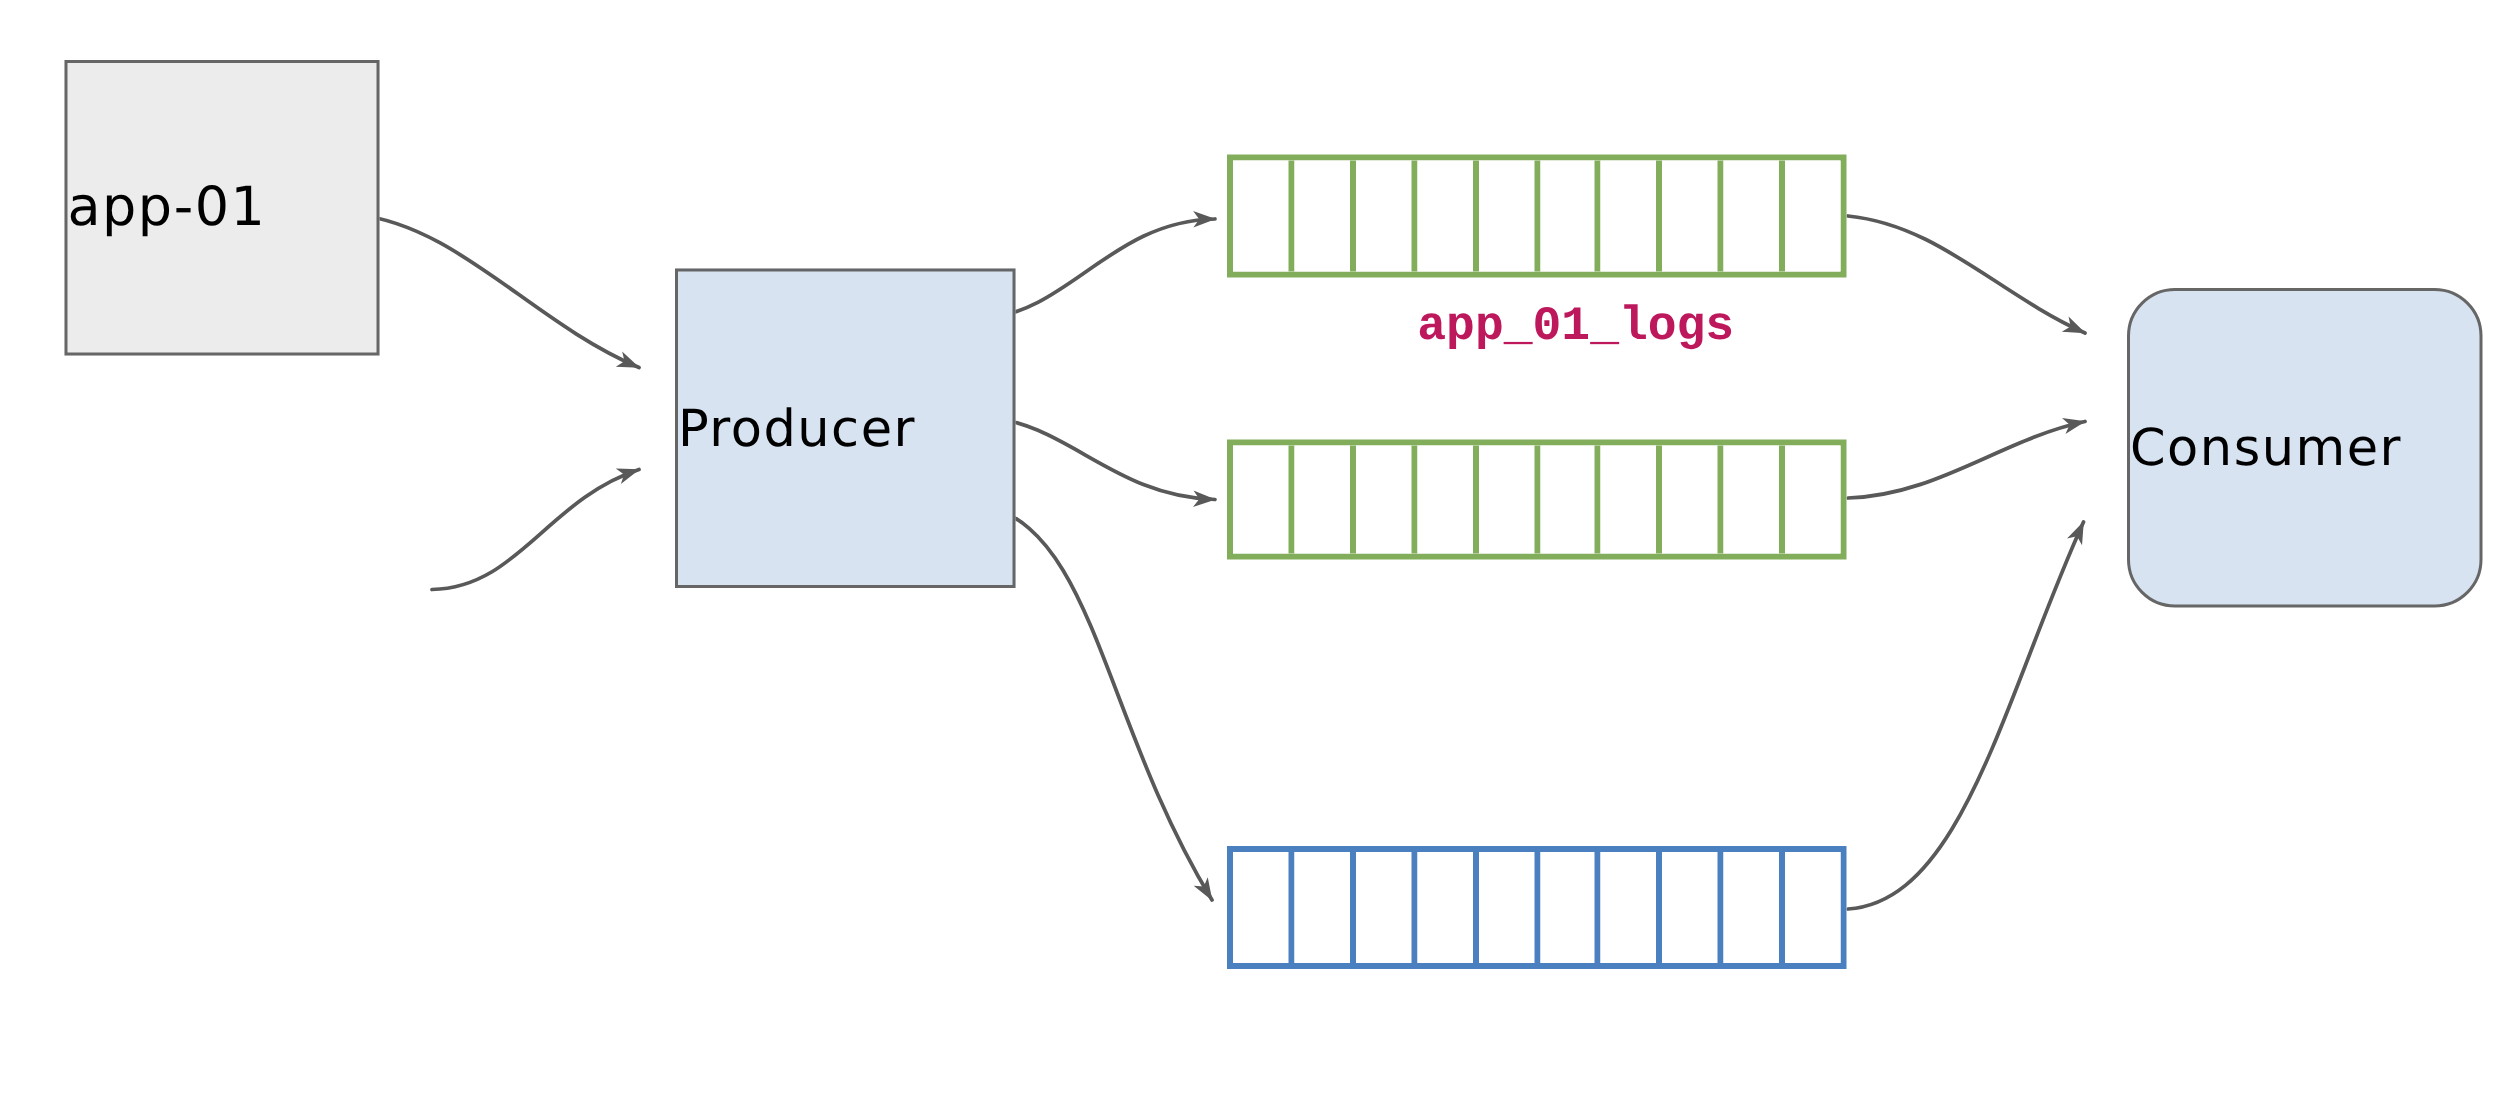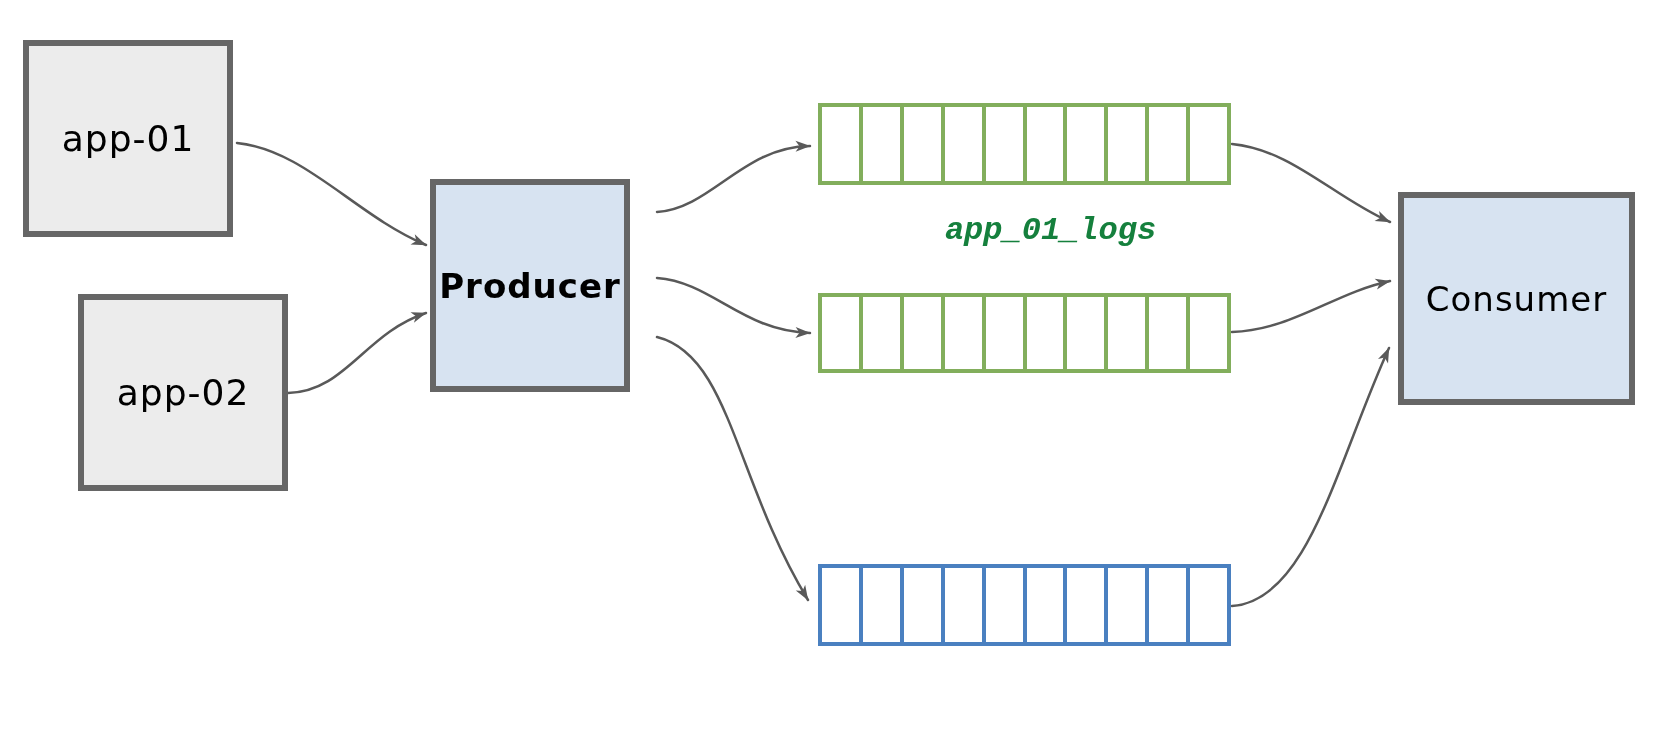--- a/index.html
+++ b/index.html
@@ -1,20 +1,20 @@
 <!DOCTYPE html>
 <html><head>
 <meta charset="utf-8">
 <style>
   html,body{margin:0;padding:0;background:#fff;}
   .canvas{position:relative;width:1668px;height:740px;background:#fff;overflow:hidden;
           font-family:"DejaVu Sans",sans-serif;}
   .edges{position:absolute;left:0;top:0;width:1668px;height:740px;pointer-events:none;}
-  .node{position:absolute;box-sizing:border-box;border:6px solid #ef4444;
-        display:flex;align-items:center;justify-content:center;}
+  .node{position:absolute;box-sizing:border-box;border:2px solid #ef4444;
+        display:flex;align-items:center;margin-left:20px;}
   .node-label{font-size:34px;color:#000;letter-spacing:1px;}
   .node-label.big{font-size:36px;}
   .queue{position:absolute;box-sizing:border-box;border:4px solid var(--qc);
          display:flex;background:#fff;}
   .cell{flex:1 1 0;background:#fff;border-right:4px solid var(--qc);}
   .cell:last-child{border-right:none;}
   .queue-label{position:absolute;font-family:"Liberation Mono",monospace;font-weight:bold;
                font-size:32px;text-align:center;transform:translateX(26px);white-space:nowrap;}
 </style>
 </head>
@@ -37,41 +37,38 @@
       <path d="M 1232 144 C 1292 150, 1332 196, 1390 222" marker-end="url(#ah)" style="stroke: rgb(89, 89, 89);"></path>
       <path d="M 1232 332 C 1292 330, 1334 293, 1390 281" marker-end="url(#ah)" style="stroke: rgb(89, 89, 89);"></path>
       <path d="M 1232 606 C 1308 601, 1336 465, 1389 348" marker-end="url(#ah)" style="stroke: rgb(89, 89, 89);"></path>
     </g>
   </svg>
 
   <div class="node" style="left: 23px; top: 40px; width: 210px; height: 197px; background: rgb(236, 236, 236); border-color: rgb(102, 102, 102);">
     <span class="node-label big">app-01</span>
   </div>
 
-  <div class="node" style="left: 78px; top: 294px; width: 210px; height: 197px; background: rgb(236, 236, 236); border-color: rgb(102, 102, 102);">
-    <span class="node-label big">app-02</span>
-  </div>
 
-  <div class="node" style="left: 430px; top: 179px; width: 200px; height: 213px; background: rgb(215, 227, 241); border-color: rgb(102, 102, 102); font-weight: bold;">
+  <div class="node" style="left: 430px; top: 179px; width: 227px; height: 213px; background: rgb(215, 227, 241); border-color: rgb(102, 102, 102);">
     <span class="node-label">Producer</span>
   </div>
 
   <div class="queue" style="left: 818px; top: 103px; width: 413px; height: 82px; --qc: #82ae5c;">
       <div class="cell"></div>
       <div class="cell"></div>
       <div class="cell"></div>
       <div class="cell"></div>
       <div class="cell"></div>
       <div class="cell"></div>
       <div class="cell"></div>
       <div class="cell"></div>
       <div class="cell"></div>
       <div class="cell"></div>
     </div>
-  <div class="queue-label" style="left: 818px; top: 212px; width: 413px; color: #15803d; font-style: italic;">app_01_logs</div>
+  <div class="queue-label" style="left: 818px; top: 199px; width: 413px; color: #be185d;">app_01_logs</div>
 
   <div class="queue" style="left: 818px; top: 293px; width: 413px; height: 80px; --qc: #82ae5c;">
       <div class="cell"></div>
       <div class="cell"></div>
       <div class="cell"></div>
       <div class="cell"></div>
       <div class="cell"></div>
       <div class="cell"></div>
       <div class="cell"></div>
       <div class="cell"></div>
@@ -85,17 +82,17 @@
       <div class="cell"></div>
       <div class="cell"></div>
       <div class="cell"></div>
       <div class="cell"></div>
       <div class="cell"></div>
       <div class="cell"></div>
       <div class="cell"></div>
       <div class="cell"></div>
     </div>
 
-  <div class="node" style="left: 1398px; top: 192px; width: 237px; height: 213px; background: rgb(215, 227, 241); border-color: rgb(102, 102, 102);">
+  <div class="node" style="left: 1398px; top: 192px; width: 237px; height: 213px; background: rgb(215, 227, 241); border-color: rgb(102, 102, 102); border-radius: 32px;">
     <span class="node-label">Consumer</span>
   </div>
 
 </div>
 
 </body></html>

